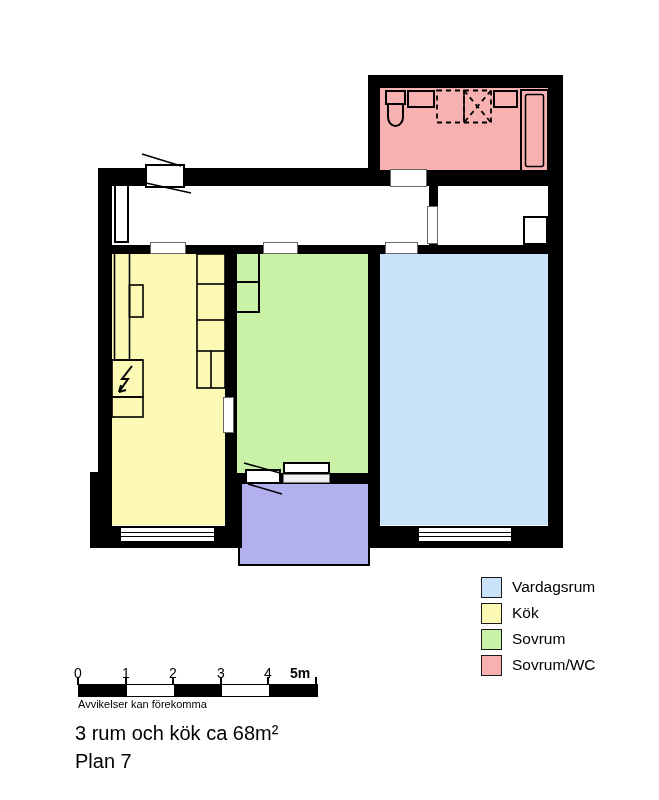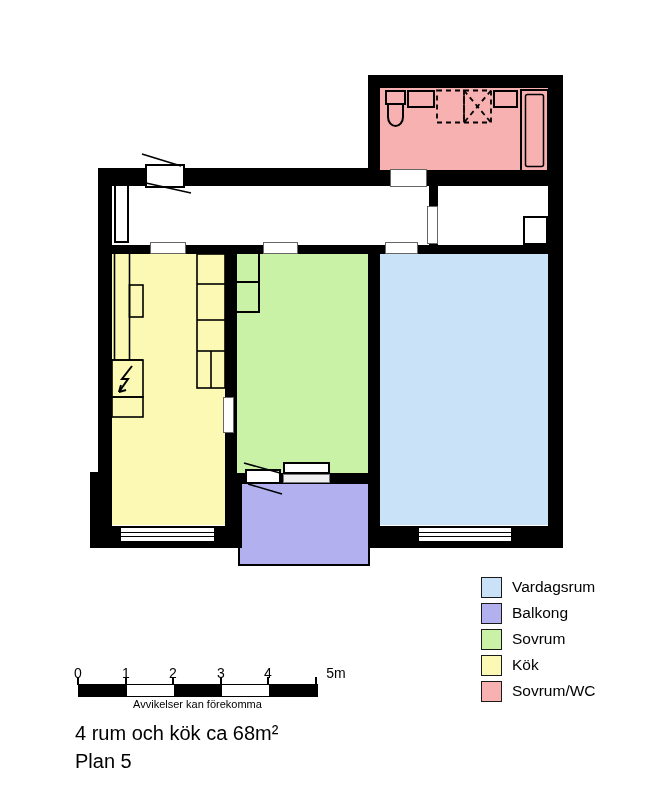--- a/index.html
+++ b/index.html
@@ -22,21 +22,21 @@
   .legend-label{margin-left:10px;font-size:15.5px;white-space:nowrap;}
 
   
   #scalebar-numbers span{position:absolute;top:645px;font-size:14px;transform:translateX(-50%);}
   #scalebar{position:absolute;left:78px;top:664px;width:238px;height:11px;
             border:1px solid #000;display:flex;}
   #scalebar .seg{flex:1 1 0;}
   .seg-b{background:#000;}
   .seg-w{background:#fff;}
   .tick{position:absolute;top:657px;width:2px;height:8px;background:#000;transform:translateX(-1px);}
-  #scale-caption{position:absolute;left:78px;top:678px;width:239px;text-align:center;font-size:11px;}
+  #scale-caption{position:absolute;left:78px;top:678px;width:239px;text-align:left;font-size:11px;}
 
   
   #footer{position:absolute;left:75px;top:700px;font-size:20px;line-height:27.5px;}
 </style>
 </head>
 <body>
 
 <div id="page">
 
   <div class="fill" style="left: 380px; top: 68px; width: 168px; height: 82px; background-color: rgb(248, 177, 177);"></div>
@@ -142,58 +142,54 @@
       <line x1="248" y1="464" x2="282" y2="474"></line>
     </g>
   </svg>
 
   <div id="legend">
     <div class="legend-row">
       <span class="swatch" style="background-color: rgb(201, 226, 248);"></span>
       <span class="legend-label">Vardagsrum</span>
     </div>
     <div class="legend-row">
-      <span class="swatch" style="background-color: rgb(179, 176, 240);"></span>
-      <span class="legend-label">Balkong</span>
+      <span class="swatch" style="background-color: rgb(251, 249, 180);"></span>
+      <span class="legend-label">Kök</span>
     </div>
     <div class="legend-row">
       <span class="swatch" style="background-color: rgb(201, 242, 166);"></span>
       <span class="legend-label">Sovrum</span>
-    </div>
-    <div class="legend-row">
-      <span class="swatch" style="background-color: rgb(251, 249, 180);"></span>
-      <span class="legend-label">Kök</span>
     </div>
     <div class="legend-row">
       <span class="swatch" style="background-color: rgb(248, 177, 177);"></span>
       <span class="legend-label">Sovrum/WC</span>
     </div>
   </div>
 
   <div id="scalebar-numbers">
     <span style="left:78px;">0</span>
     <span style="left:126px;">1</span>
     <span style="left:173px;">2</span>
     <span style="left:221px;">3</span>
     <span style="left:268px;">4</span>
-    <span style="left:336px;">5m</span>
+    <span style="left:300px;font-weight:bold;">5m</span>
   </div>
   <div class="tick" style="left:78px;"></div>
   <div class="tick" style="left:126px;"></div>
   <div class="tick" style="left:173px;"></div>
   <div class="tick" style="left:221px;"></div>
   <div class="tick" style="left:268px;"></div>
   <div class="tick" style="left:316px;"></div>
   <div id="scalebar">
     <div class="seg seg-b"></div>
     <div class="seg seg-w"></div>
     <div class="seg seg-b"></div>
     <div class="seg seg-w"></div>
     <div class="seg seg-b"></div>
   </div>
   <div id="scale-caption">Avvikelser kan förekomma</div>
 
   <div id="footer">
-    <div>4 rum och kök ca 68m²</div>
-    <div>Plan 5</div>
+    <div>3 rum och kök ca 68m²</div>
+    <div>Plan 7</div>
   </div>
 
 </div>
 
 </body></html>

